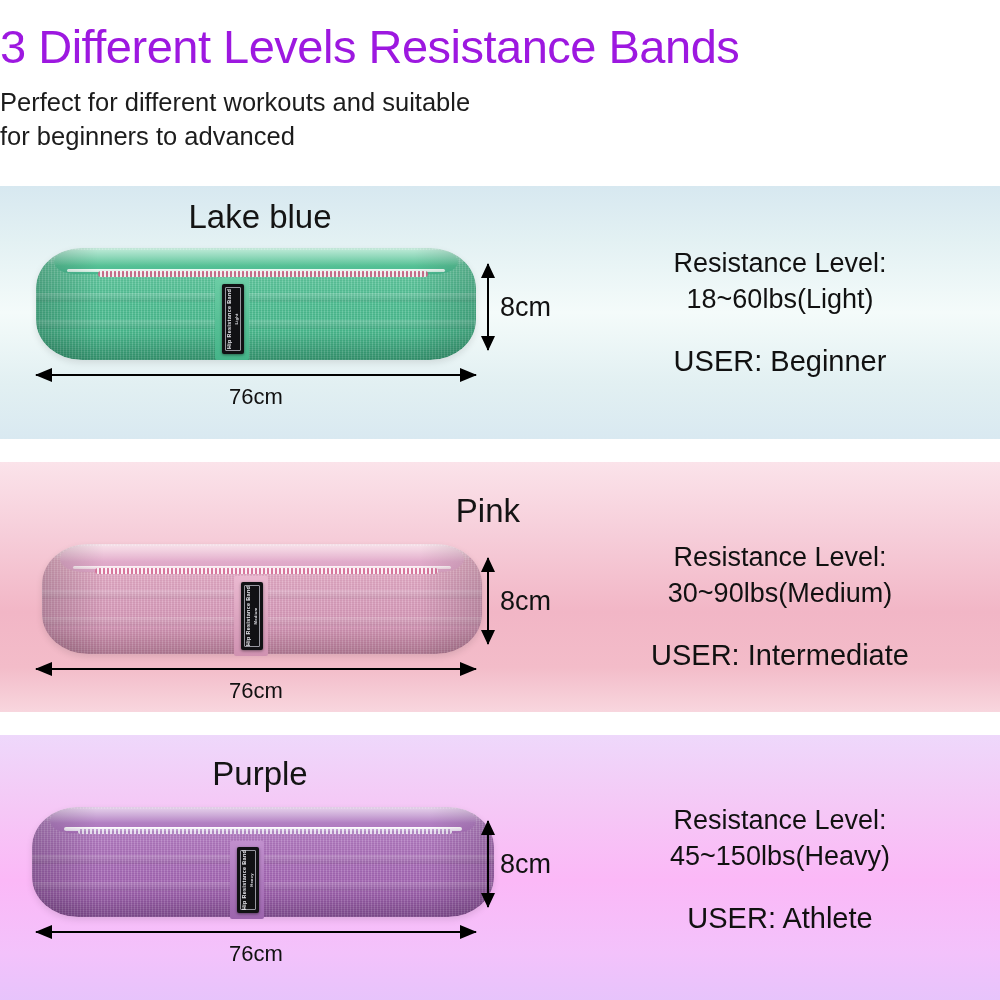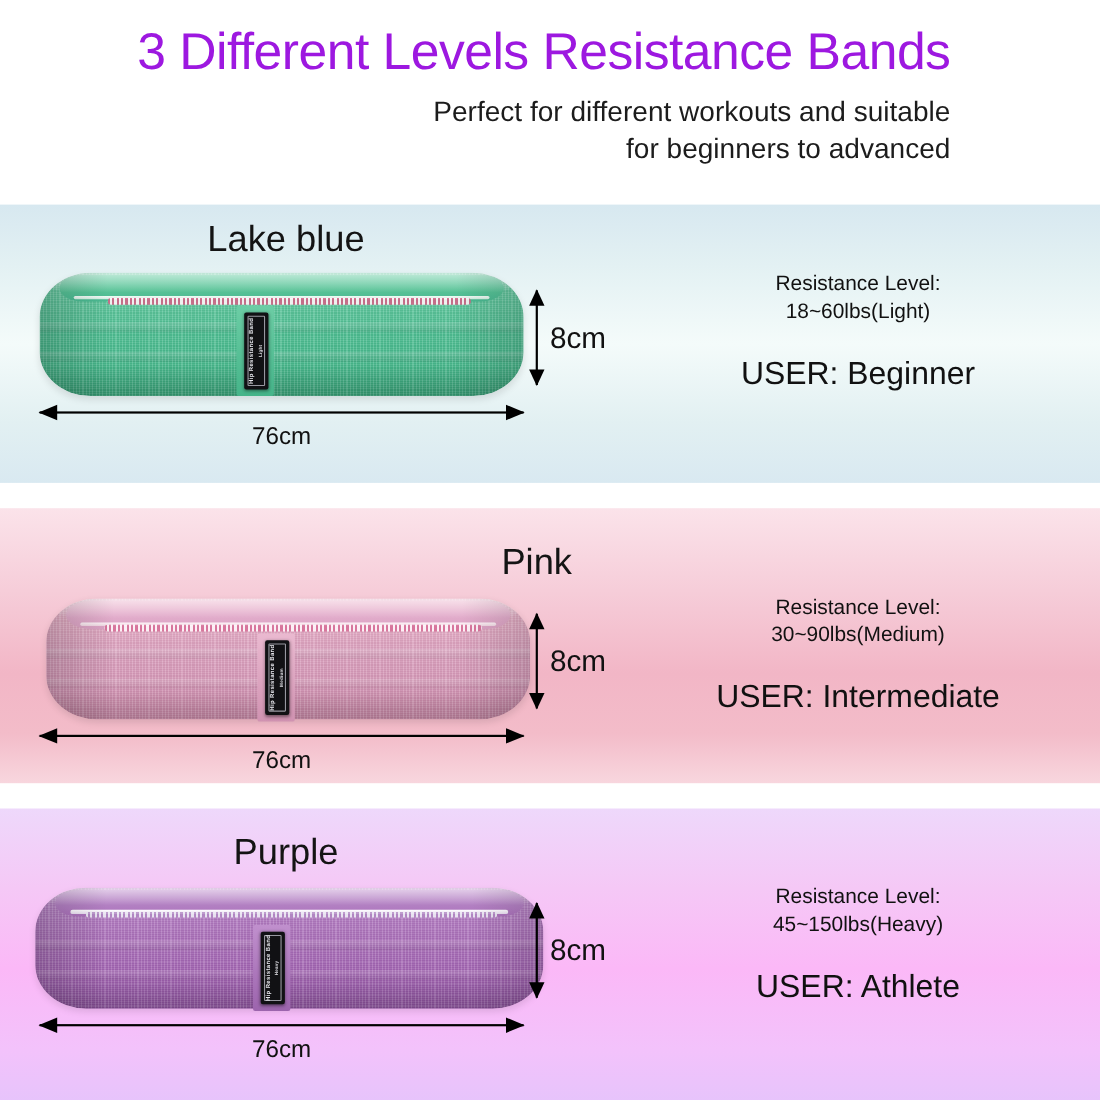--- a/index.html
+++ b/index.html
@@ -5,21 +5,21 @@
   * { margin:0; padding:0; box-sizing:border-box; }
   html,body { width:1000px; height:1000px; }
   body {
     background:#ffffff;
     font-family:"Liberation Sans", sans-serif;
     color:#1a1a1a;
     overflow:hidden;
   }
 
   
-  .header { width:864px; padding-top:22px; text-align:right; }
+  .header { width:864px; padding-top:22px; text-align:left; }
   .title {
     font-size:47px;
     font-weight:400;
     color:#9d18e0;
     letter-spacing:-0.5px;
     line-height:1.06;
     white-space:nowrap;
   }
   .subtitle {
     margin-top:14px;
@@ -189,21 +189,21 @@
     white-space:nowrap;
   }
 
   
   .specs {
     position:absolute;
     width:420px;
     text-align:center;
     color:#111;
   }
-  .specs .spec-line { font-size:19px; line-height:1.32; white-space:nowrap; }
+  .specs .spec-line { font-size:27px; line-height:1.32; white-space:nowrap; }
   .specs .spec-user { font-size:29px; white-space:nowrap; }
 </style>
 </head>
 <body>
 
 <div class="header">
   <div class="title">3 Different Levels Resistance Bands</div>
   <div class="subtitle">
     <span class="sub-line">Perfect for different workouts and suitable</span>
     <span class="sub-line">for beginners to advanced</span>

